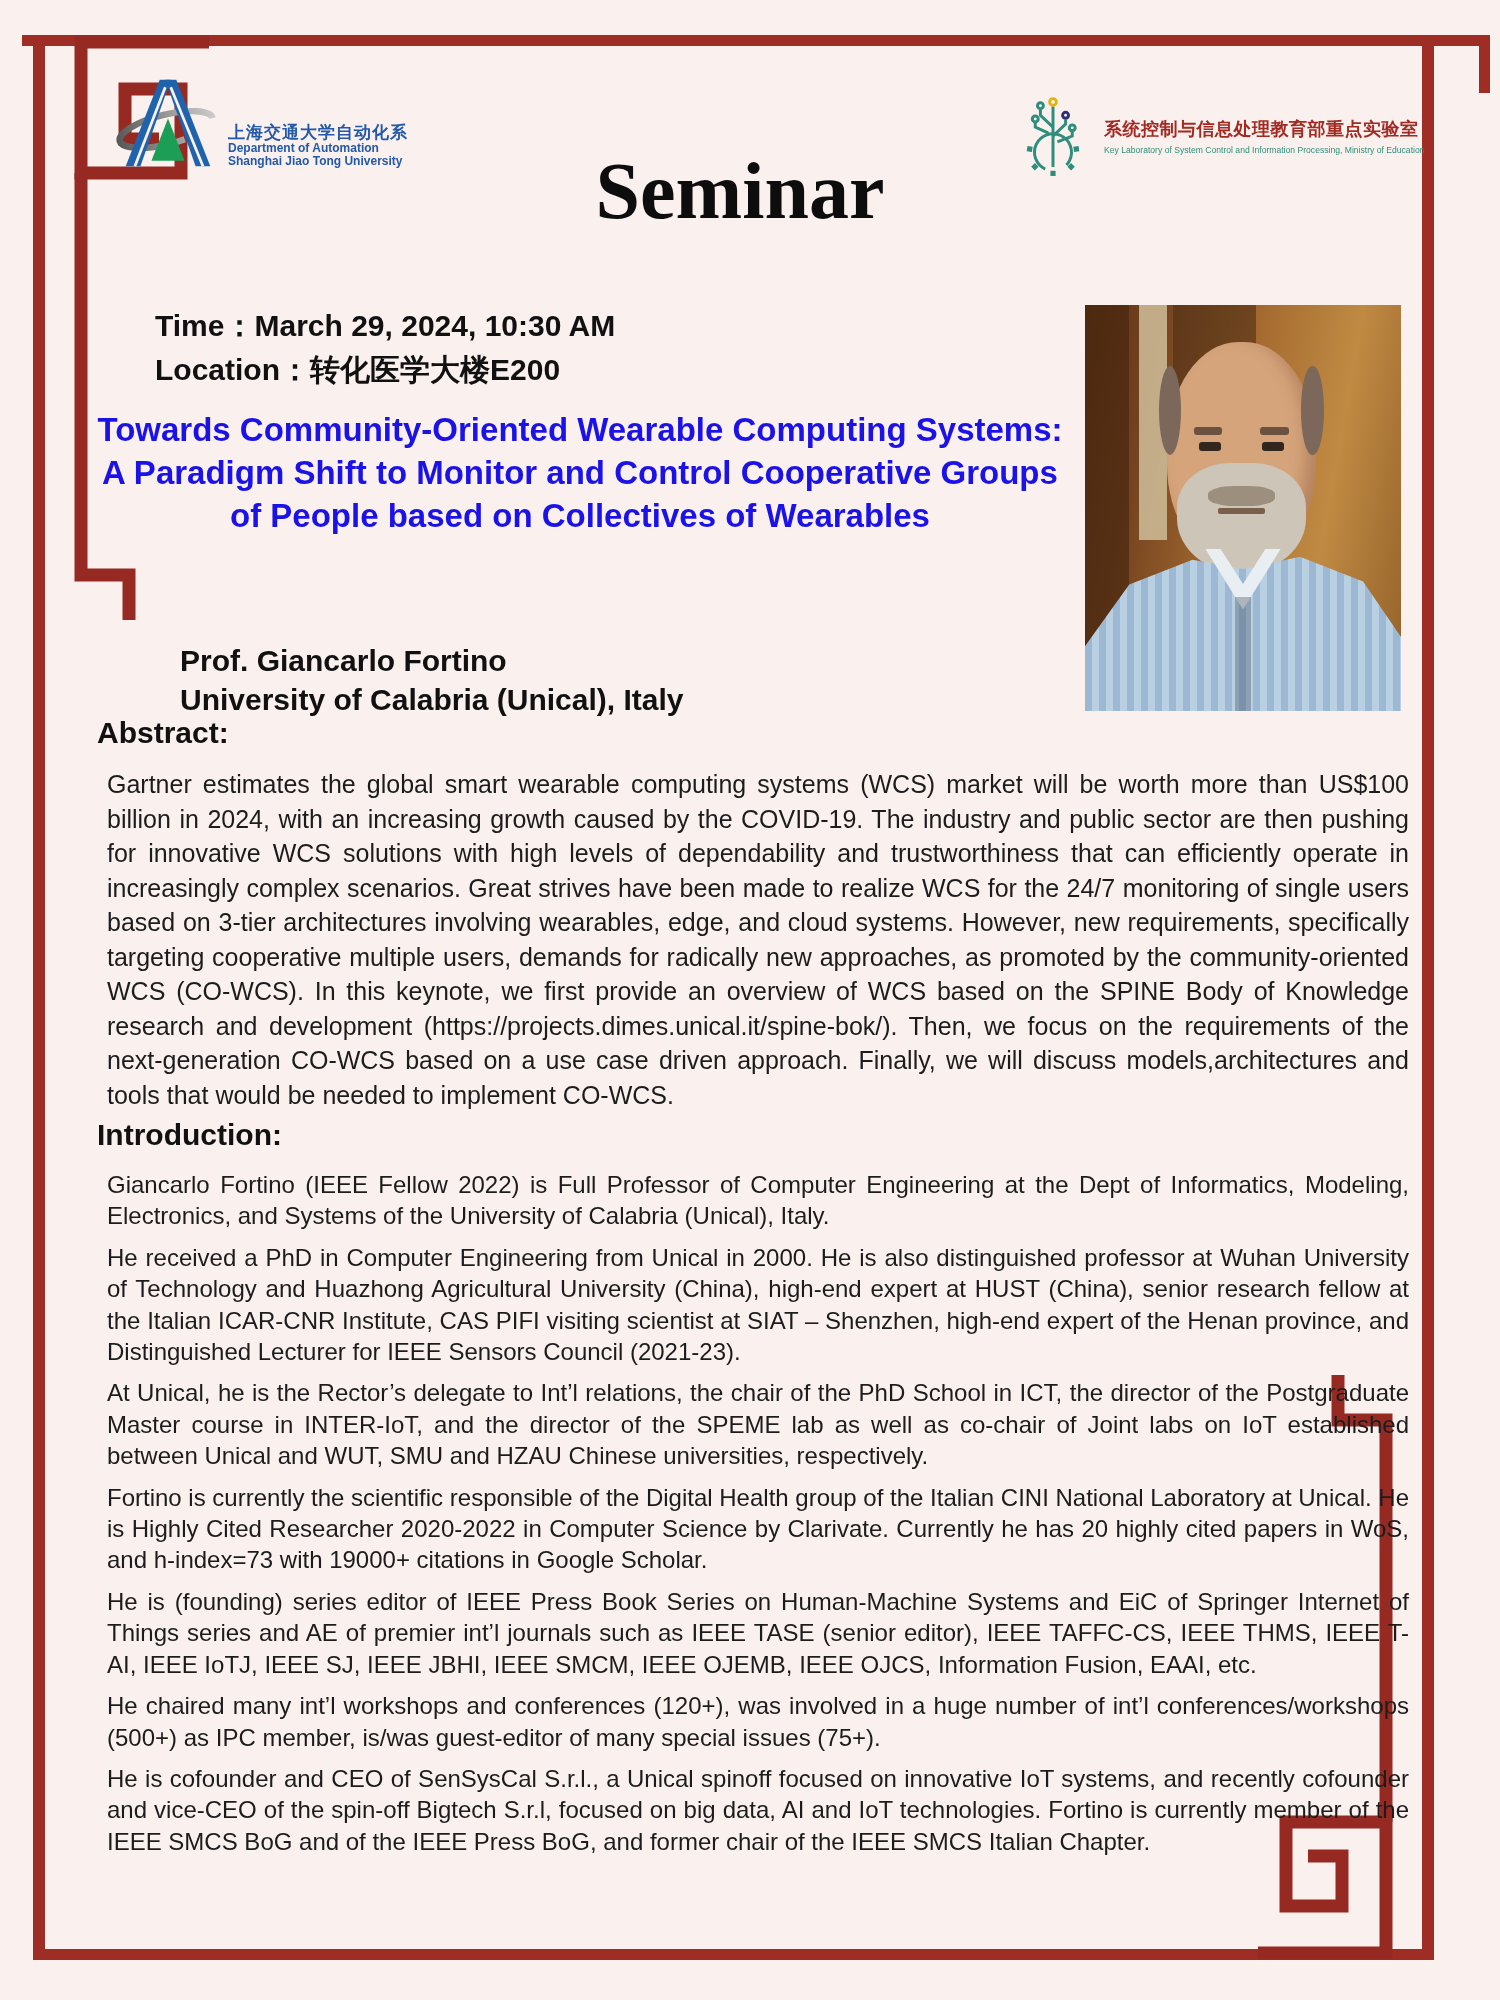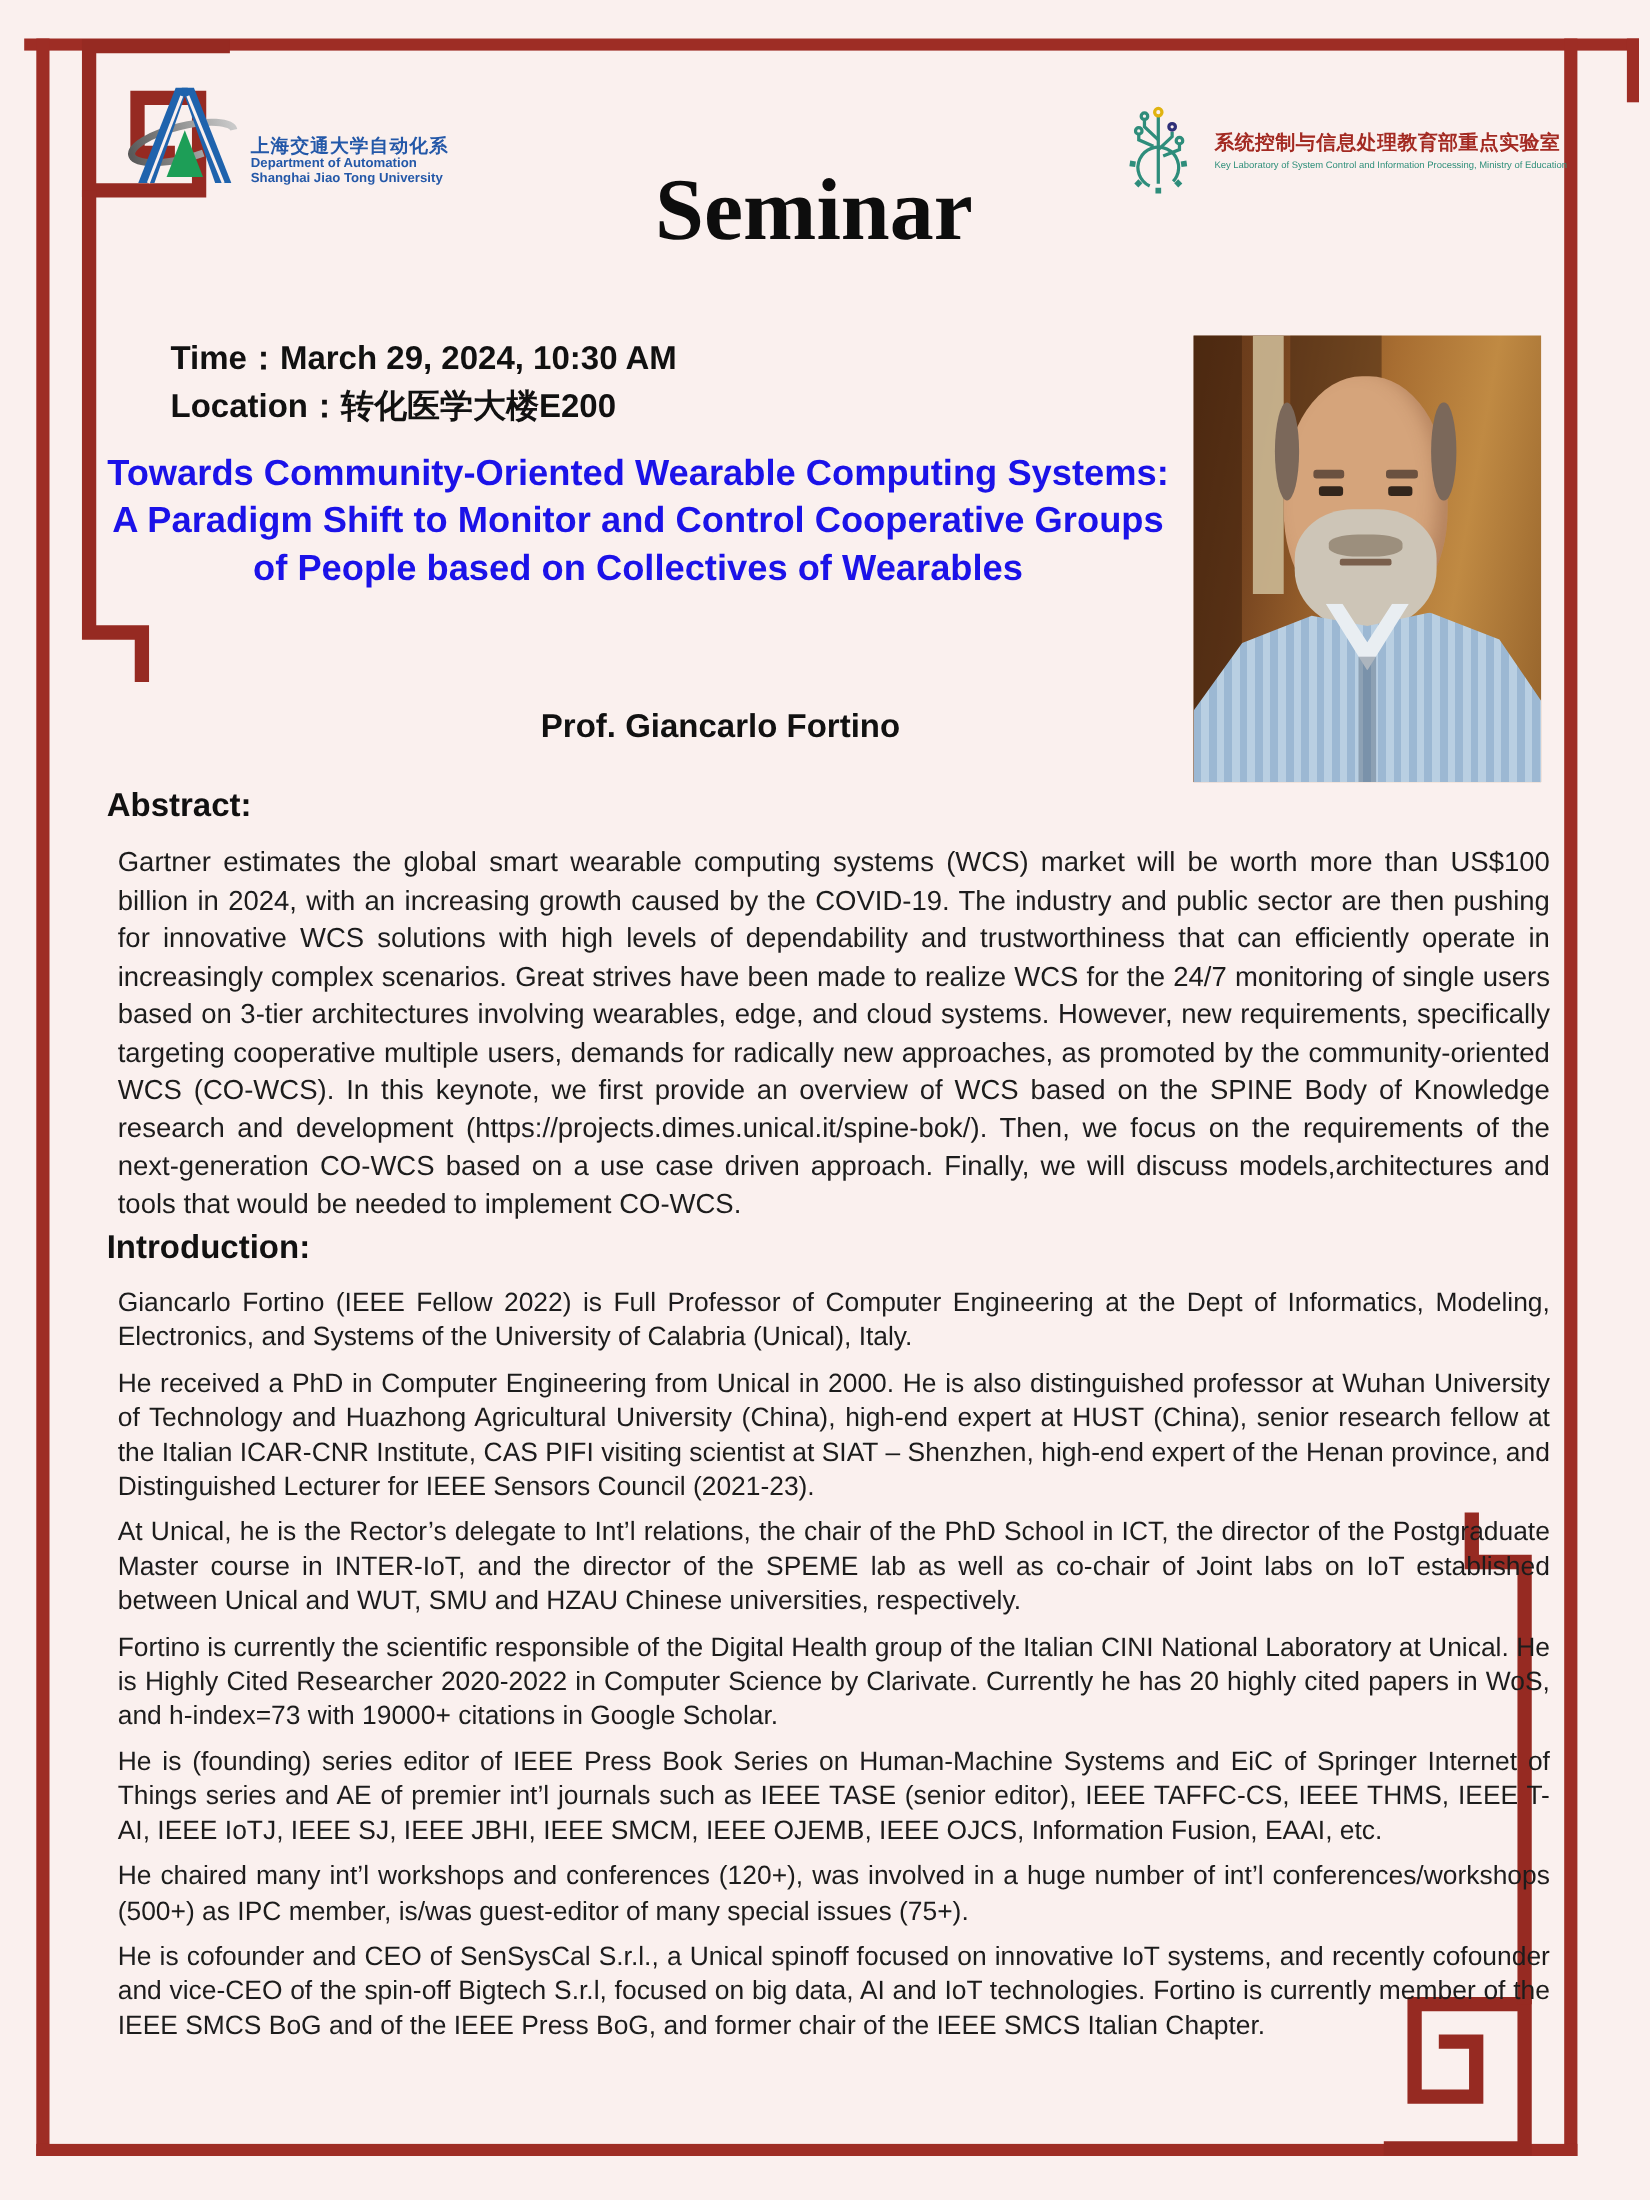--- a/index.html
+++ b/index.html
@@ -42,21 +42,21 @@
   }
   
   .event{position:absolute;left:155px;top:304px;font-weight:bold;font-size:30px;line-height:44px;color:#111;}
   
   .talk-title{
     position:absolute;left:95px;top:408px;width:970px;
     text-align:center;font-weight:bold;font-size:33px;line-height:43px;
     color:#1b12e8;
   }
   
-  .speaker{position:absolute;left:180px;top:641px;width:950px;text-align:center;
+  .speaker{position:absolute;left:180px;top:641px;width:950px;text-align:left;
     font-weight:bold;font-size:30px;line-height:39px;color:#111;}
   
   .photo{position:absolute;left:1085px;top:305px;width:316px;height:406px;overflow:hidden;
     background:linear-gradient(100deg,#5e3316 0%,#74431f 20%,#a76d31 48%,#c08a43 72%,#93612a 100%);}
   .photo div{position:absolute;}
   .ph-doorL{left:0;top:0;width:14%;height:100%;background:rgba(62,33,13,0.55);}
   .ph-beam{left:17%;top:0;width:9%;height:58%;background:#cbb893;opacity:.9;}
   .ph-col{left:28%;top:0;width:26%;height:40%;background:#4e2e15;opacity:.6;}
   .ph-neck{left:40%;top:52%;width:20%;height:18%;background:#c99a6d;}
   .ph-head{left:26%;top:9%;width:47%;height:54%;background:#d5a47b;border-radius:48% 48% 44% 44%;
@@ -165,20 +165,21 @@
 
   <div class="event">
     <div><span>Time：</span><span>March 29, 2024, 10:30 AM</span></div>
     <div><span>Location：</span><span>转化医学大楼E200</span></div>
   </div>
 
   <div class="talk-title">Towards Community-Oriented Wearable Computing Systems: A Paradigm Shift to Monitor and Control Cooperative Groups of People based on Collectives of Wearables</div>
 
   <div class="speaker">
     <div>Prof. Giancarlo Fortino</div>
+    <div>University of Calabria (Unical), Italy</div>
   </div>
 
   <div class="photo">
     <div class="ph-doorL"></div>
     <div class="ph-beam"></div>
     <div class="ph-col"></div>
     <div class="ph-neck"></div>
     <div class="ph-head"></div>
     <div class="ph-hairL"></div>
     <div class="ph-hairR"></div>

